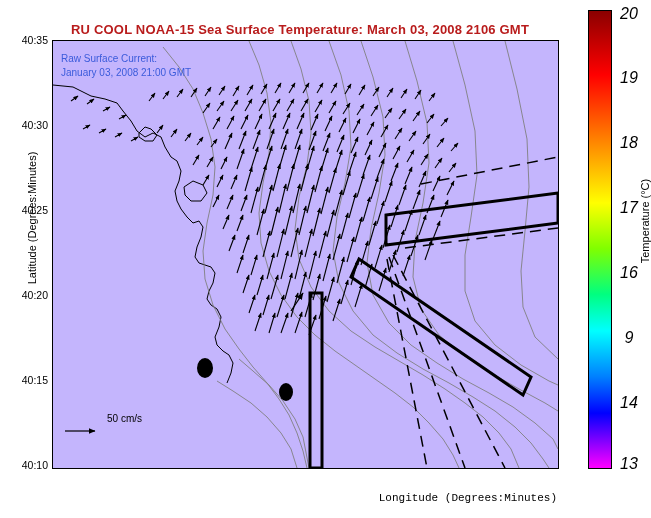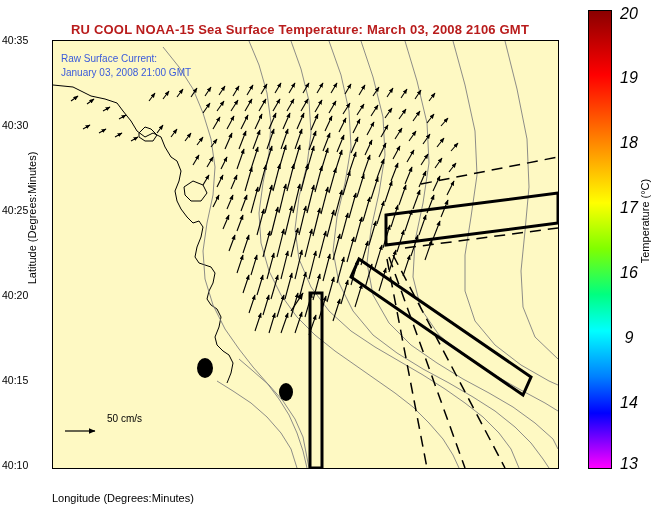--- a/index.html
+++ b/index.html
@@ -8,52 +8,52 @@
 
   .title{
     position:absolute;left:0;top:22px;width:600px;text-align:center;
     color:#b91c1c;font-size:13px;font-weight:bold;font-family:"Liberation Sans",sans-serif;
     letter-spacing:0.2px;
   }
 
   
   #plot{
     position:absolute;left:52px;top:40px;width:505px;height:427px;
-    border:1px solid #000;background:#fef9c3;overflow:hidden;
+    border:1px solid #000;background:#c4b5fd;overflow:hidden;
   }
   #plotsvg{position:absolute;left:0;top:0;width:505px;height:427px;}
 
   .annot{
     position:absolute;color:#3b5bdb;font-size:10px;font-family:"Liberation Sans",sans-serif;
     white-space:nowrap;
   }
   .annot.a1{left:8px;top:12px;}
   .annot.a2{left:8px;top:26px;}
 
   .scalebar-label{
     position:absolute;left:10px;top:372px;color:#000;font-size:10px;
     font-family:"Liberation Sans",sans-serif;
     padding-left:44px;
   }
 
   
   .ytick{
-    position:absolute;right:0;width:46px;
+    position:absolute;right:0;width:46px;text-align:right;
     font-size:10.5px;color:#000;font-family:"Liberation Sans",sans-serif;
   }
   .xtick{
     position:absolute;top:0;width:60px;margin-left:-30px;text-align:center;
     font-size:10.5px;color:#000;font-family:"Liberation Sans",sans-serif;
   }
   #yticks{position:absolute;left:0;top:40px;width:48px;height:427px;}
   #xticks{position:absolute;left:52px;top:471px;width:505px;height:16px;}
 
   .xlabel{
-    position:absolute;left:52px;top:492px;width:505px;text-align:left;
-    font-size:11px;color:#000;font-family:Liberation Sans, sans-serif;
+    position:absolute;left:52px;top:492px;width:505px;text-align:right;
+    font-size:11px;color:#000;font-family:Liberation Mono, monospace;
   }
   .ylabel{
     position:absolute;left:-88px;top:212px;width:240px;text-align:center;
     font-size:11px;color:#000;transform:rotate(-90deg);
     font-family:"Liberation Sans",sans-serif;
   }
 
   
   #cbar{
     position:absolute;left:588px;top:10px;width:22px;height:457px;

